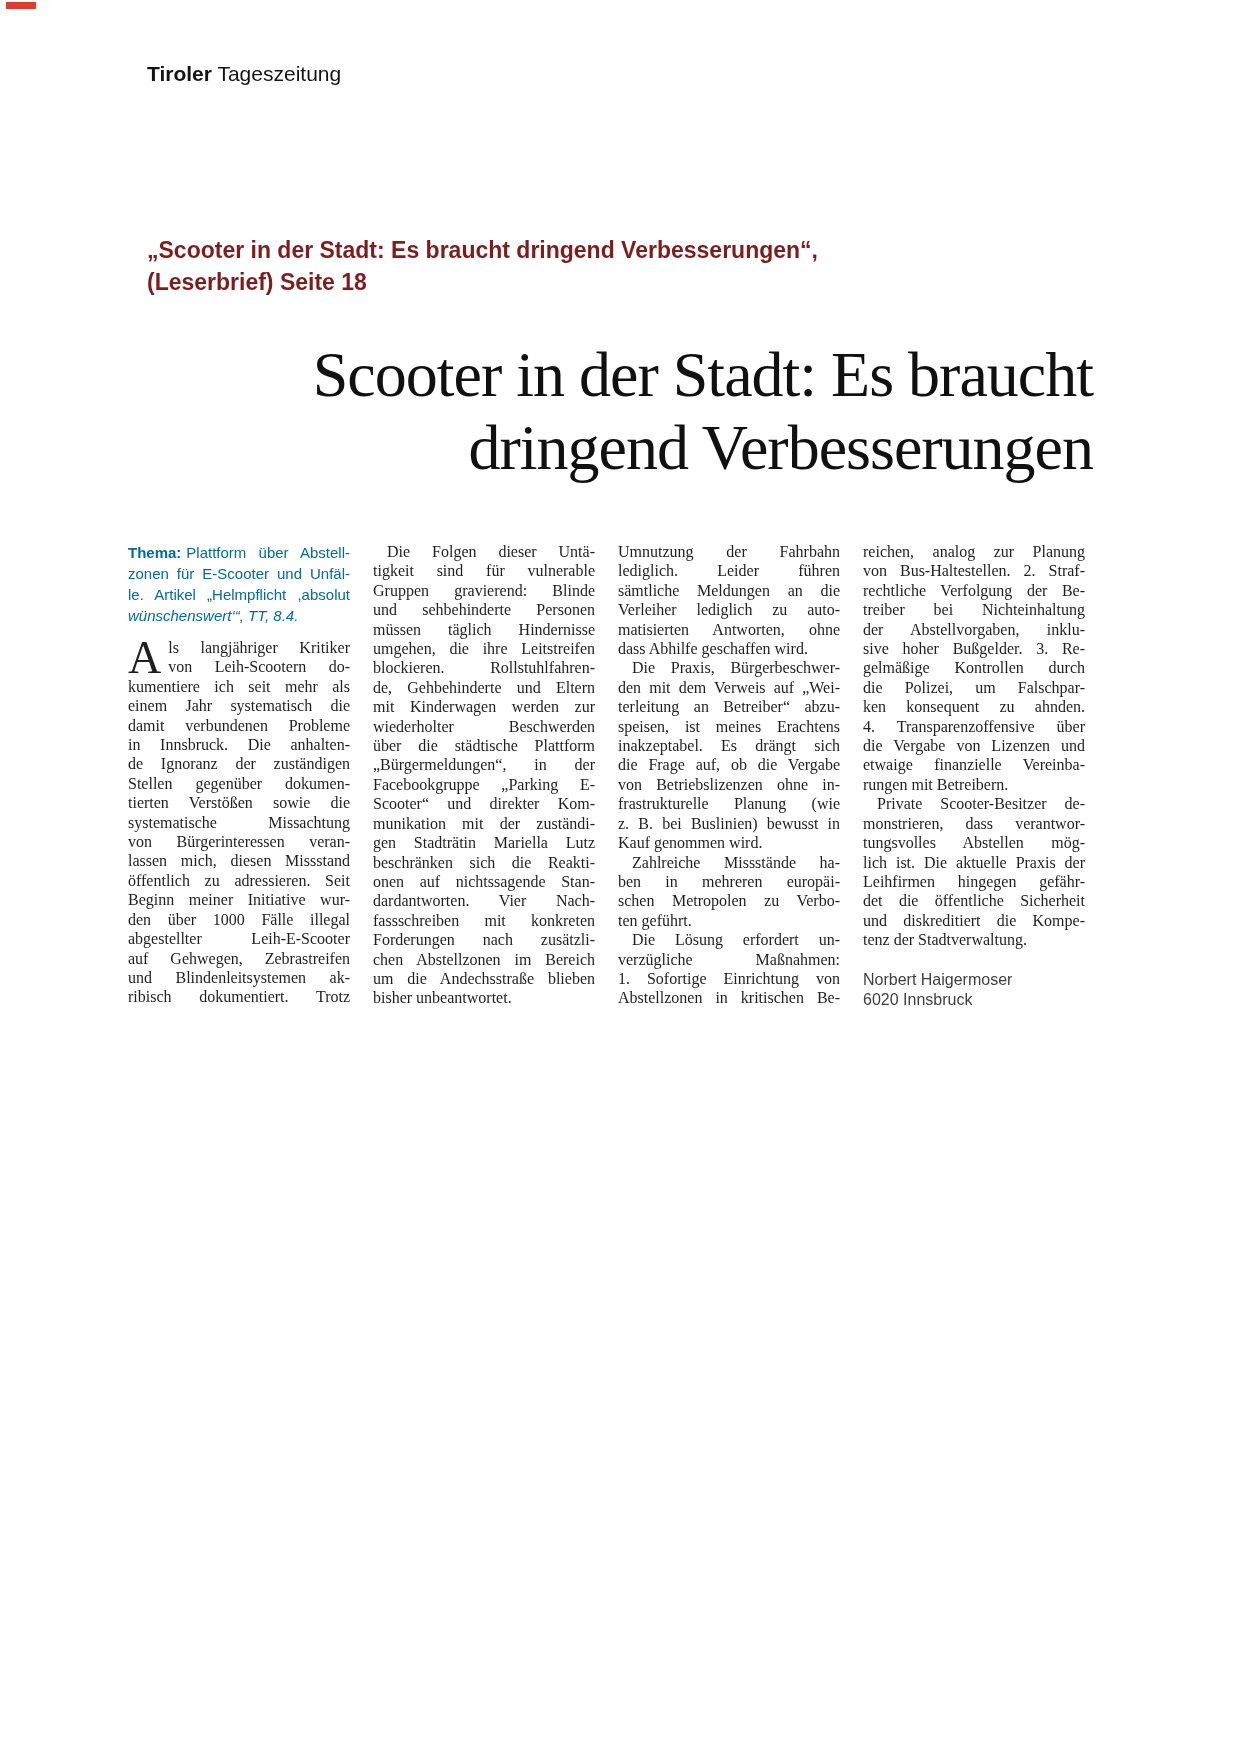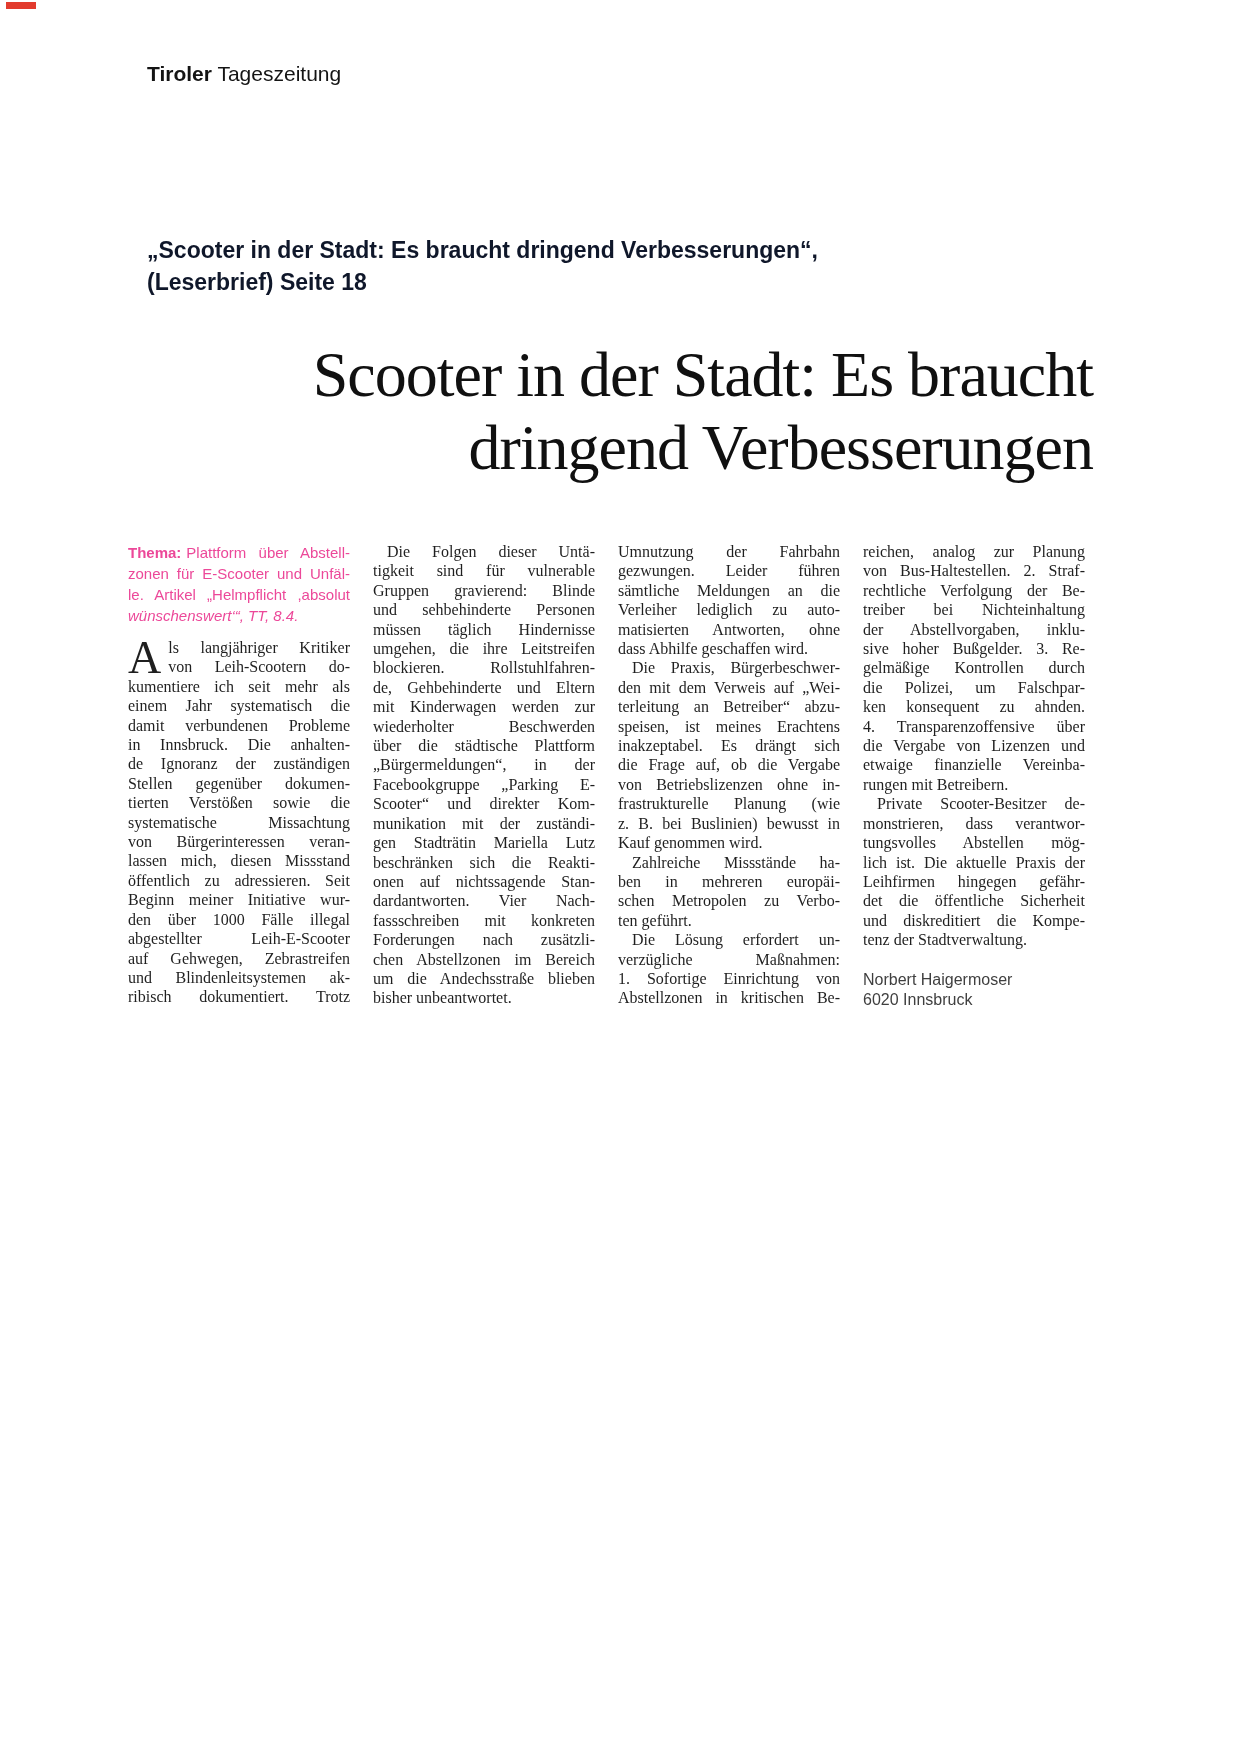--- a/index.html
+++ b/index.html
@@ -2,28 +2,28 @@
 <html lang="de"><head>
 <meta charset="utf-8">
 <style>
   html,body{margin:0;padding:0;background:#ffffff;}
   .page{position:relative;width:1241px;height:1262px;background:#ffffff;overflow:hidden;
         font-family:"Liberation Sans",sans-serif;color:#1f1f1f;padding-left:16px;}
   .red-mark{position:absolute;left:6px;top:2px;width:30px;height:7px;background:#e23b2e;}
   .masthead{position:absolute;left:147px;top:62px;font-size:21px;color:#141414;}
   .masthead .b{font-weight:bold;}
   .kicker{position:absolute;left:147px;top:234px;width:920px;font-size:23px;font-weight:bold;
-          line-height:32px;color:#0f172a;}
+          line-height:32px;color:#7f1d1d;}
   .headline{position:absolute;left:120px;top:338px;width:973px;text-align:right;
             font-family:"Liberation Serif",serif;font-weight:400;color:#101010;
             font-size:64px;line-height:73px;letter-spacing:-1px;}
   .cols{position:absolute;left:128px;top:542px;width:957px;display:flex;gap:23px;}
   .col{width:222px;flex:none;}
   .bodytext{font-family:"Liberation Serif",serif;font-size:16px;line-height:19.4px;color:#1f1f1f;}
-  .lead{font-size:15px;line-height:21px;color:#ec4899;}
+  .lead{font-size:15px;line-height:21px;color:#0369a1;}
   .lead-label{float:left;font-weight:bold;padding-right:5px;}
   .dropcap{float:left;font-family:"Liberation Serif",serif;font-size:46px;line-height:37px;
            padding:1px 7px 0 0;color:#1f1f1f;}
   .col1-body{margin-top:12px;}
   .jline{text-align:justify;text-align-last:justify;}
   .jline.last{text-align-last:left;}
   .jline.indent{text-indent:14px;}
   .para{margin:0;}
   .signature{margin-top:20px;font-family:"Liberation Sans",sans-serif;font-size:16px;
              line-height:20px;color:#3f3f3f;}
@@ -123,21 +123,21 @@
             <div class="jline">um die Andechsstraße blieben</div>
             <div class="jline last">bisher unbeantwortet.</div>
           </div>
         </div>
     </div>
 
     <div class="col">
       <div class="bodytext">
           <div class="para">
             <div class="jline">Umnutzung der Fahrbahn</div>
-            <div class="jline">gezwungen. Leider führen</div>
+            <div class="jline">lediglich. Leider führen</div>
             <div class="jline">sämtliche Meldungen an die</div>
             <div class="jline">Verleiher lediglich zu auto-</div>
             <div class="jline">matisierten Antworten, ohne</div>
             <div class="jline last">dass Abhilfe geschaffen wird.</div>
           </div>
           <div class="para">
             <div class="jline indent">Die Praxis, Bürgerbeschwer-</div>
             <div class="jline">den mit dem Verweis auf „Wei-</div>
             <div class="jline">terleitung an Betreiber“ abzu-</div>
             <div class="jline">speisen, ist meines Erachtens</div>

